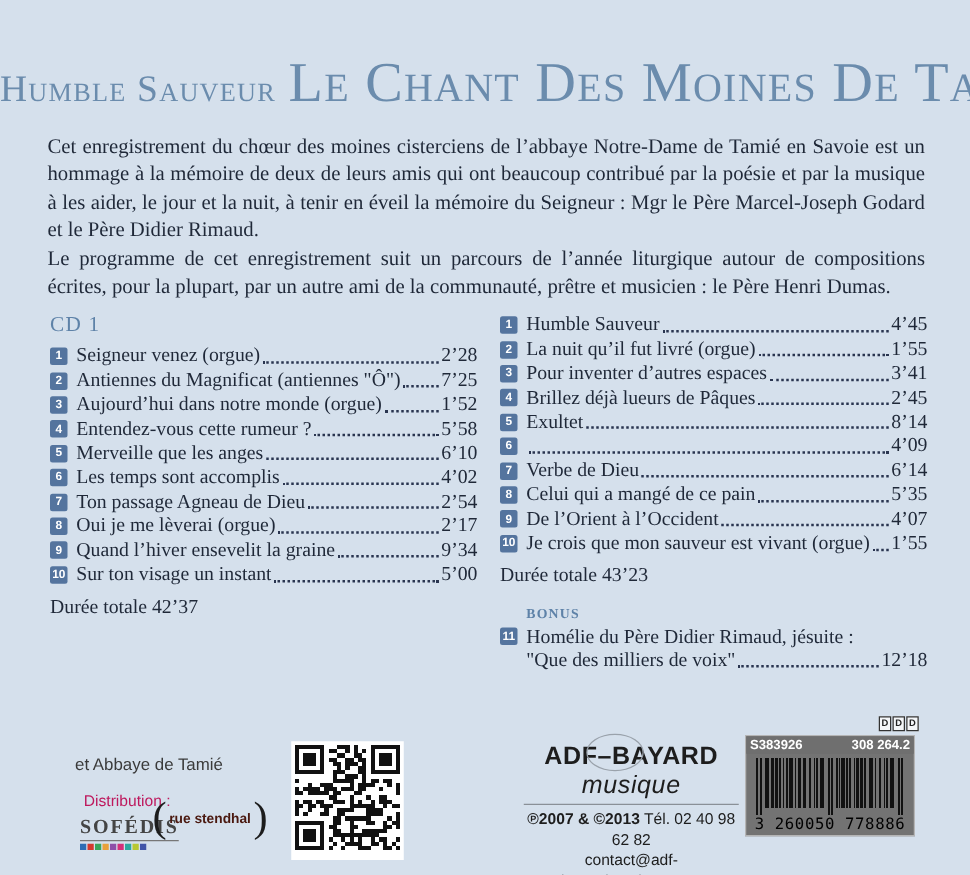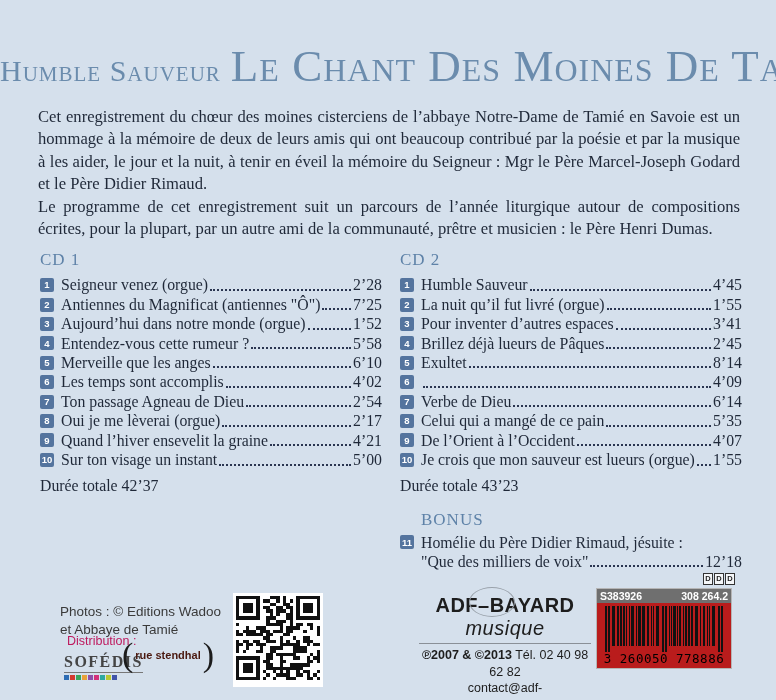--- a/index.html
+++ b/index.html
@@ -31,41 +31,41 @@
   .num{
     flex:none;width:14px;height:14px;align-self:center;
     background:#54749e;color:#fff;border-radius:2px;
     font-family:"Liberation Sans",sans-serif;font-size:9.5px;font-weight:bold;
     display:flex;align-items:center;justify-content:center;margin-right:7px;
   }
   .t-title{flex:none;max-width:calc(100% - 60px);white-space:nowrap;overflow:hidden;text-align:right;}
   .dots{flex:1;min-width:6px;align-self:flex-end;margin:0 2px 4px 2px;border-bottom:2px dotted #2a3550;}
   .dur{flex:none;}
   .total{text-align:left;font-size:15.8px;margin-top:7px;}
-  .bonus-label{color:#5e82a8;font-size:17px;letter-spacing:1px;margin:15px 0 3px 21px;}
+  .bonus-label{color:#5e82a8;font-size:11px;letter-spacing:1px;margin:15px 0 3px 21px;font-weight:bold;}
   .bonus-line2{display:flex;align-items:baseline;margin-left:21px;line-height:19.4px;font-size:15.8px;}
   
   footer{position:absolute;left:0;right:0;bottom:0;height:130px;font-family:"Liberation Sans",sans-serif;}
   .photos{position:absolute;left:60px;top:33px;font-size:13.5px;line-height:17.5px;color:#3a3a3a;}
   .distribution{position:absolute;left:67px;top:64px;font-size:12.5px;color:#be185d;}
   .sofedis{position:absolute;left:64px;top:83px;}
   .sofedis-name{font-size:16px;font-weight:bold;letter-spacing:1.5px;color:#444;border-bottom:1px solid #777;padding-bottom:1px;font-family:"Liberation Serif",serif;}
   .sofedis-squares{display:flex;gap:1px;margin-top:2px;}
   .sofedis-squares i{width:5px;height:5px;display:block;}
   .ruestendhal{position:absolute;left:122px;top:70px;display:flex;align-items:center;color:#1c1c1c;}
   .paren{font-size:34px;font-weight:400;line-height:30px;font-family:"Liberation Serif",serif;}
   .rs-text{font-size:11px;font-weight:bold;color:#4a180f;margin:0 2px;}
   .qr{position:absolute;left:233px;top:23px;background:#fff;padding:3px;}
   .adf{position:absolute;left:419px;top:24px;width:172px;text-align:center;color:#1d1d1d;}
   .adf-logo{position:relative;font-size:20px;font-weight:bold;letter-spacing:0.5px;border-bottom:1px solid #8a9097;padding-bottom:3px;margin-bottom:3px;}
   .adf-logo .musique{font-weight:normal;font-style:italic;}
   .adf-ellipse{position:absolute;left:50px;top:-7px;width:44px;height:28px;border:1px solid #9aa2ab;border-radius:50%;}
   .adf-copy{font-size:12.5px;line-height:16.5px;}
   .adf-copy .bold{font-weight:bold;}
-  .label-box{position:absolute;left:596px;top:18px;width:134px;background:#b91c1c;border:1px solid #b5b5b5;padding-bottom:2px;}
+  .label-box{position:absolute;left:596px;top:18px;width:134px;background:#737373;border:1px solid #b5b5b5;padding-bottom:2px;}
   .label-head{height:14px;background:#6f6f6f;color:#fff;font-size:10.5px;font-weight:bold;display:flex;justify-content:space-between;align-items:center;padding:0 3px;}
   .barcode{display:block;margin:3px auto 0;}
   .barcode-num{font-family:"DejaVu Sans Mono",monospace;font-size:12.5px;color:#000;text-align:center;letter-spacing:0.5px;margin-top:-1px;}
   .ddd{position:absolute;left:703px;top:3px;display:flex;gap:1px;}
   .ddd b{width:8px;height:10px;border:1px solid #333;background:#f4f6f8;color:#222;font-size:7.5px;line-height:10px;text-align:center;font-weight:bold;display:block;}
 </style>
 </head>
 <body>
 
 <div class="cover">
@@ -130,36 +130,35 @@
           <div class="track-row">
             <span class="num">8</span>
             <span class="t-title">Oui je me lèverai (orgue)</span>
             <span class="dots"></span>
             <span class="dur">2’17</span>
           </div>
           <div class="track-row">
             <span class="num">9</span>
             <span class="t-title">Quand l’hiver ensevelit la graine</span>
             <span class="dots"></span>
-            <span class="dur">4’21</span>
+            <span class="dur">9’34</span>
           </div>
           <div class="track-row">
             <span class="num">10</span>
             <span class="t-title">Sur ton visage un instant</span>
             <span class="dots"></span>
             <span class="dur">5’00</span>
           </div>
         </div>
       <div class="total">
         <span>Durée totale</span>
         <span>42’37</span>
       </div>
     </div>
     <div class="col">
-      <div class="cd-label">CD 2</div>
       <div id="cd2-tracks">
           <div class="track-row">
             <span class="num">1</span>
             <span class="t-title">Humble Sauveur</span>
             <span class="dots"></span>
             <span class="dur">4’45</span>
           </div>
           <div class="track-row">
             <span class="num">2</span>
             <span class="t-title">La nuit qu’il fut livré (orgue)</span>
@@ -202,21 +201,21 @@
             <span class="dur">5’35</span>
           </div>
           <div class="track-row">
             <span class="num">9</span>
             <span class="t-title">De l’Orient à l’Occident</span>
             <span class="dots"></span>
             <span class="dur">4’07</span>
           </div>
           <div class="track-row">
             <span class="num">10</span>
-            <span class="t-title">Je crois que mon sauveur est lueurs (orgue)</span>
+            <span class="t-title">Je crois que mon sauveur est vivant (orgue)</span>
             <span class="dots"></span>
             <span class="dur">1’55</span>
           </div>
         </div>
       <div class="total">
         <span>Durée totale</span>
         <span>43’23</span>
       </div>
       <div class="bonus-label">BONUS</div>
       <div class="track-row">
@@ -226,21 +225,20 @@
       <div class="bonus-line2">
         <span class="t-title">"Que des milliers de voix"</span>
         <span class="dots"></span>
         <span class="dur">12’18</span>
       </div>
     </div>
   </section>
 
   <footer>
     <div class="photos">
-      <div>Photos : © Editions Wadoo</div>
       <div>et Abbaye de Tamié</div>
     </div>
     <div class="distribution">Distribution :</div>
     <div class="sofedis">
       <div class="sofedis-name">SOFÉDIS</div>
       <div class="sofedis-squares" id="sofedis-squares">
           <i style="background: rgb(46, 109, 180);"></i>
           <i style="background: rgb(212, 58, 47);"></i>
           <i style="background: rgb(58, 166, 92);"></i>
           <i style="background: rgb(232, 161, 58);"></i>

